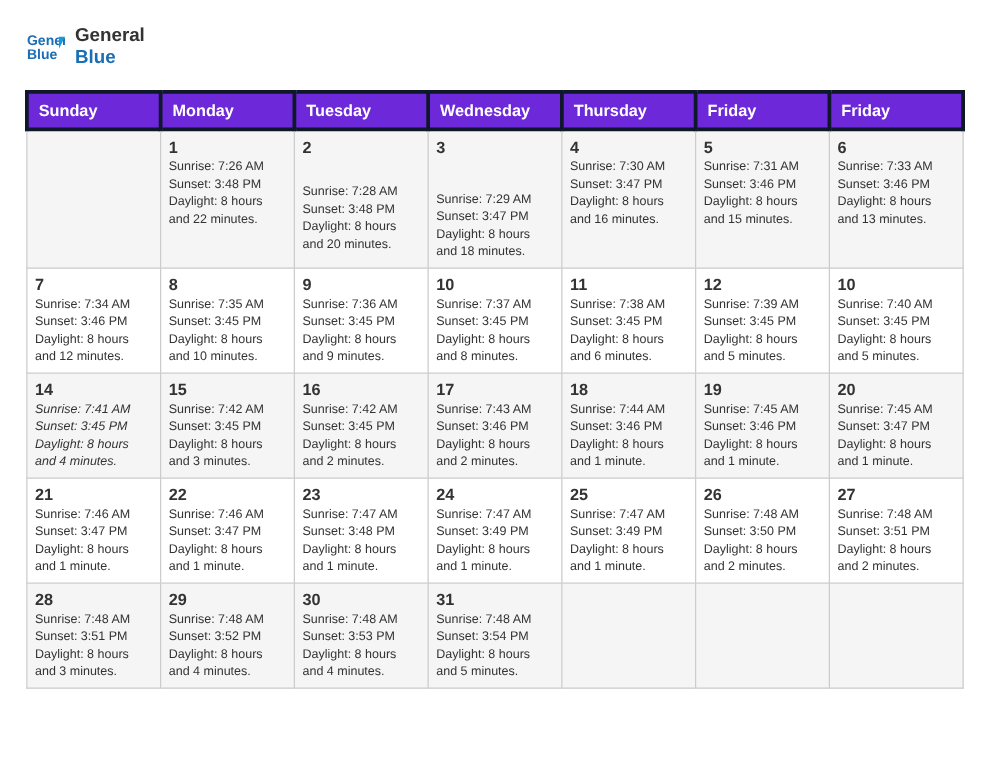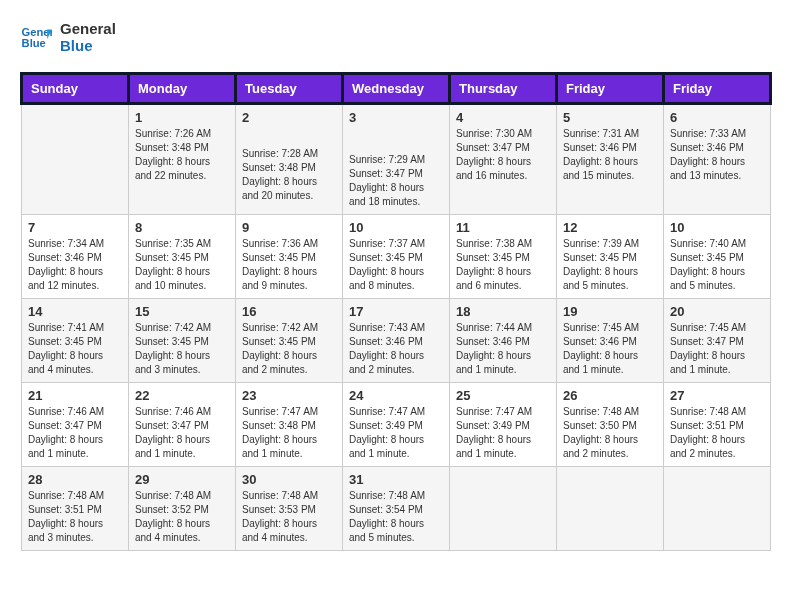--- a/index.html
+++ b/index.html
@@ -198,21 +198,21 @@
             <span class="day-number">10</span>
             <div class="cell-info" style="white-space: pre-line;">Sunrise: 7:40 AM
 Sunset: 3:45 PM
 Daylight: 8 hours
 and 5 minutes.</div>
           </td>
         </tr>
         <tr>
           <td>
             <span class="day-number">14</span>
-            <div class="cell-info" style="white-space: pre-line;">Sunrise: 7:41 AM
+            <div class="cell-info" style="white-space: pre-line; font-style: italic;">Sunrise: 7:41 AM
 Sunset: 3:45 PM
 Daylight: 8 hours
 and 4 minutes.</div>
           </td>
           <td>
             <span class="day-number">15</span>
             <div class="cell-info" style="white-space: pre-line;">Sunrise: 7:42 AM
 Sunset: 3:45 PM
 Daylight: 8 hours
 and 3 minutes.</div>

